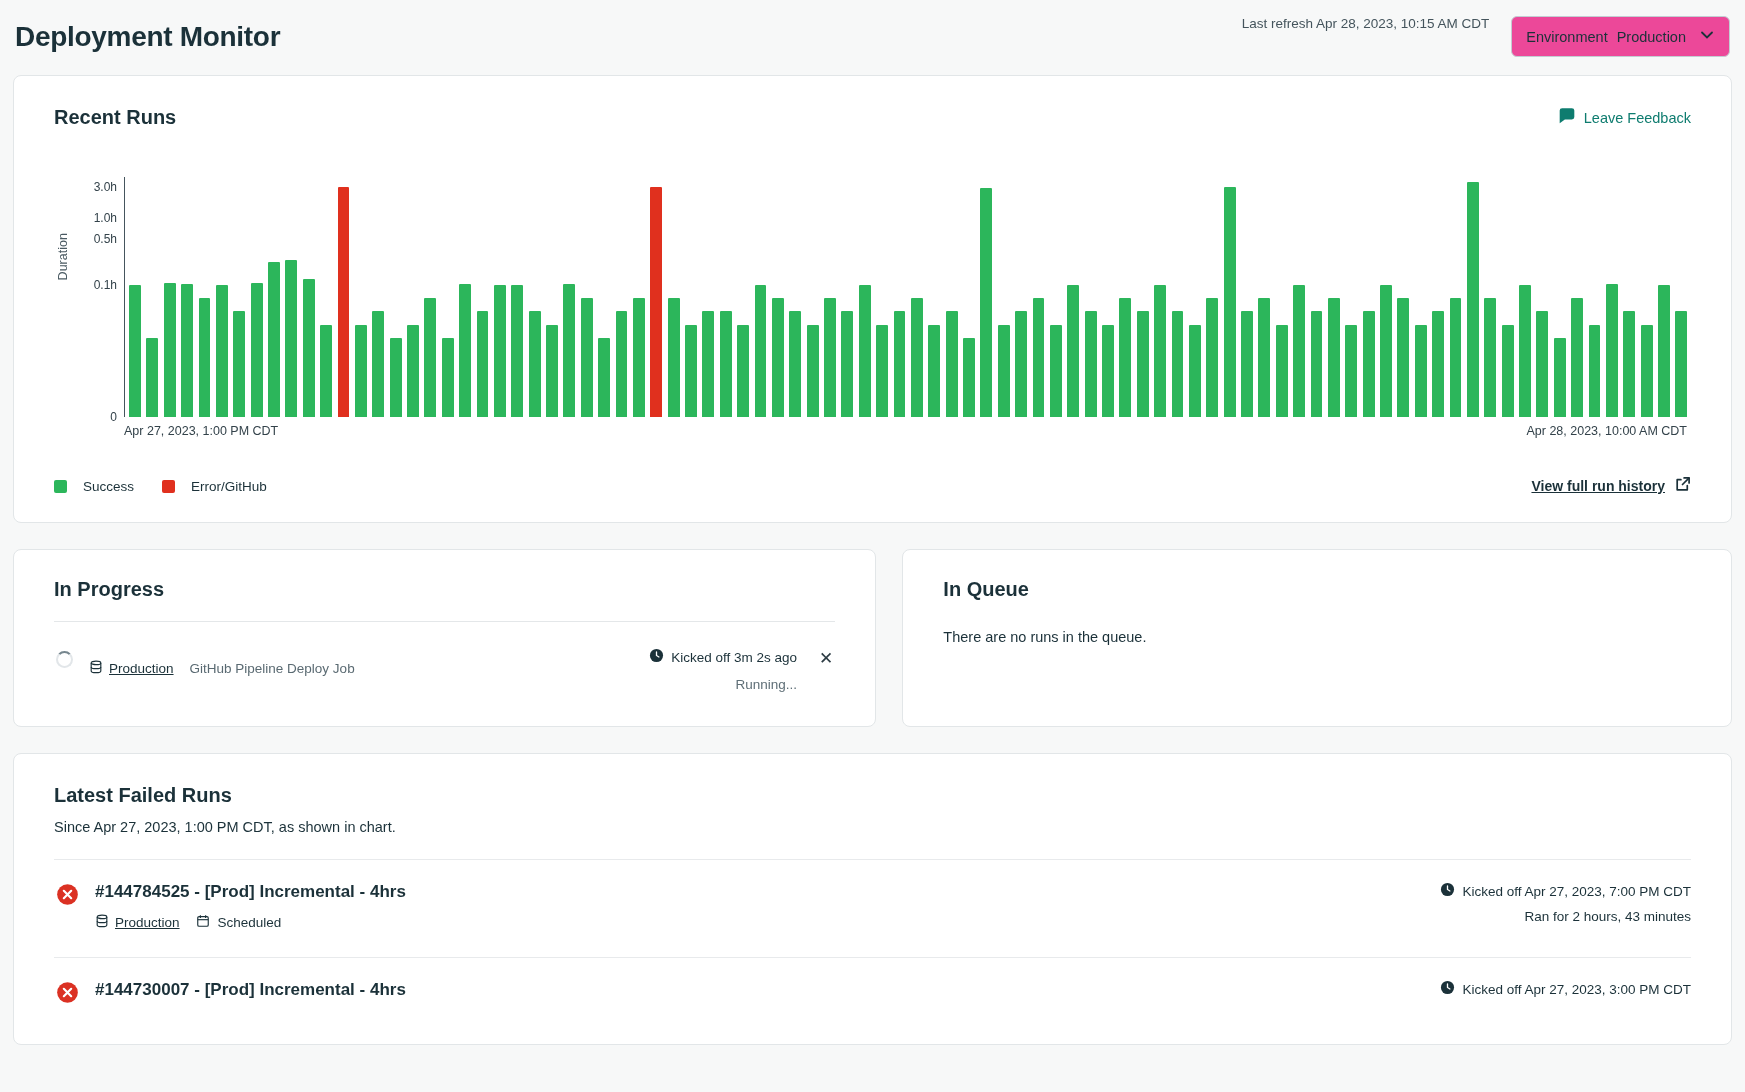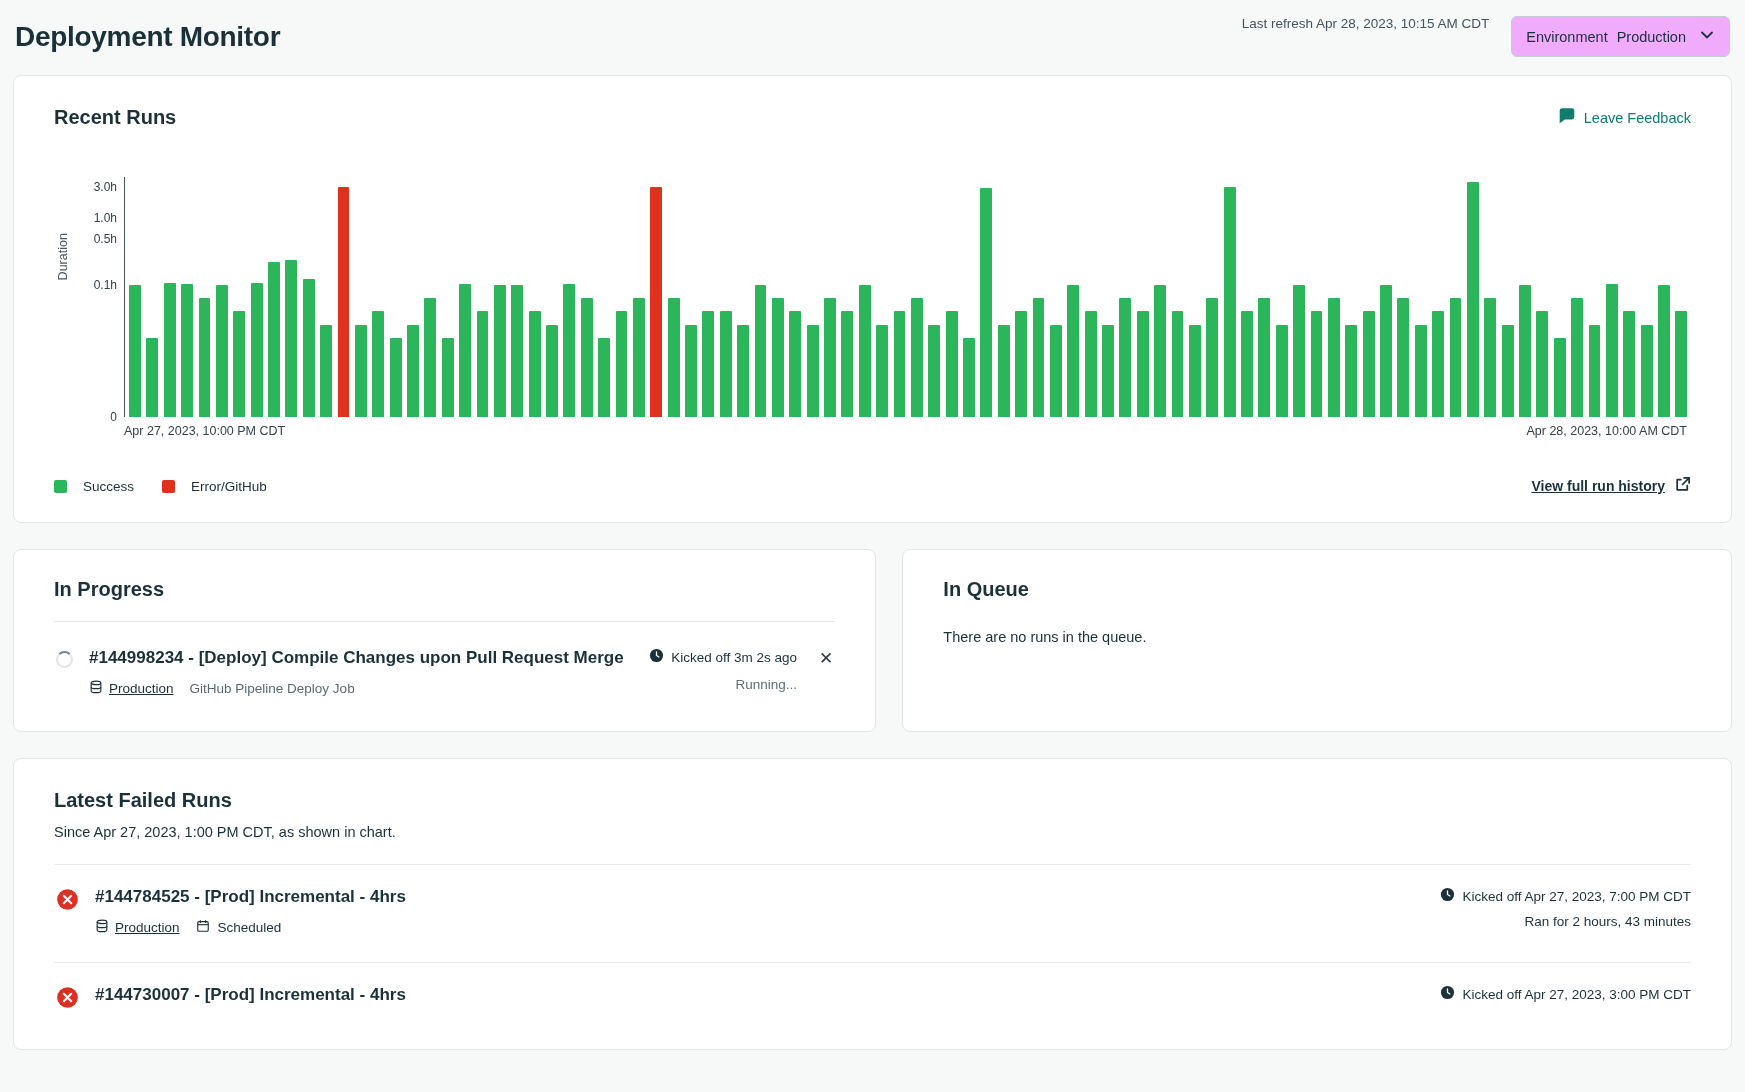--- a/index.html
+++ b/index.html
@@ -11,21 +11,21 @@
   }
   .page { width: 1745px; min-height: 1092px; padding: 0 13px 16px; }
 
   
   .topbar { display: flex; justify-content: space-between; align-items: center; padding: 16px 2px 18px; }
   .topbar h1 { margin: 0; font-size: 28px; font-weight: 700; letter-spacing: -0.3px; }
   .topbar-right { display: flex; align-items: flex-start; gap: 22px; }
   .refresh-text { font-size: 13.5px; color: #44545c; }
   .env-select {
     display: flex; align-items: center; gap: 9px;
-    background: #f0abfc; border: 1px solid #c3cdd2; border-radius: 6px;
+    background: #ec4899; border: 1px solid #c3cdd2; border-radius: 6px;
     padding: 10px 14px; font-size: 14.5px; color: #1b3139; cursor: pointer;
     font-family: inherit;
   }
   .env-select .env-val { font-weight: 500; }
   .env-select svg { margin-left: 4px; }
 
   
   .card { background: #fff; border: 1px solid #e2e6e8; border-radius: 8px; }
   h2 { margin: 0; font-size: 20px; font-weight: 700; }
 
@@ -218,21 +218,21 @@
           <div class="bar" style="height: 49.5%; background: rgb(44, 182, 91);"></div>
           <div class="bar" style="height: 38.5%; background: rgb(44, 182, 91);"></div>
           <div class="bar" style="height: 55.475%; background: rgb(44, 182, 91);"></div>
           <div class="bar" style="height: 44%; background: rgb(44, 182, 91);"></div>
           <div class="bar" style="height: 38.5%; background: rgb(44, 182, 91);"></div>
           <div class="bar" style="height: 55%; background: rgb(44, 182, 91);"></div>
           <div class="bar" style="height: 44%; background: rgb(44, 182, 91);"></div>
         </div>
     </div>
     <div class="x-labels">
-      <span>Apr 27, 2023, 10:00 PM CDT</span>
+      <span>Apr 27, 2023, 1:00 PM CDT</span>
       <span>Apr 28, 2023, 10:00 AM CDT</span>
     </div>
 
     <div class="chart-footer">
       <div class="legend">
         <span class="legend-item">
           <span class="swatch" style="background: rgb(44, 182, 91);"></span>
           <span>Success</span>
         </span>
         <span class="legend-item">
@@ -255,21 +255,20 @@
 
   <div class="mid-row">
 
     <section class="card in-progress">
       <h2>In Progress</h2>
       <div class="divider"></div>
 
       <div class="run-row">
         <div class="spinner"></div>
         <div class="run-main">
-          <div class="run-title">#144998234 - [Deploy] Compile Changes upon Pull Request Merge</div>
           <div class="run-meta">
             <a class="env-link">
               <span>
                 <svg width="14" height="14" viewBox="0 0 16 16" fill="none" stroke="#1b3139" stroke-width="1.3">
                     <ellipse cx="8" cy="3.3" rx="5.5" ry="2"></ellipse>
                     <path d="M2.5 3.3v4.6c0 1.1 2.5 2 5.5 2s5.5-.9 5.5-2V3.3"></path>
                     <path d="M2.5 7.9v4.6c0 1.1 2.5 2 5.5 2s5.5-.9 5.5-2V7.9"></path>
                   </svg>
               </span>
               <span>Production</span>

